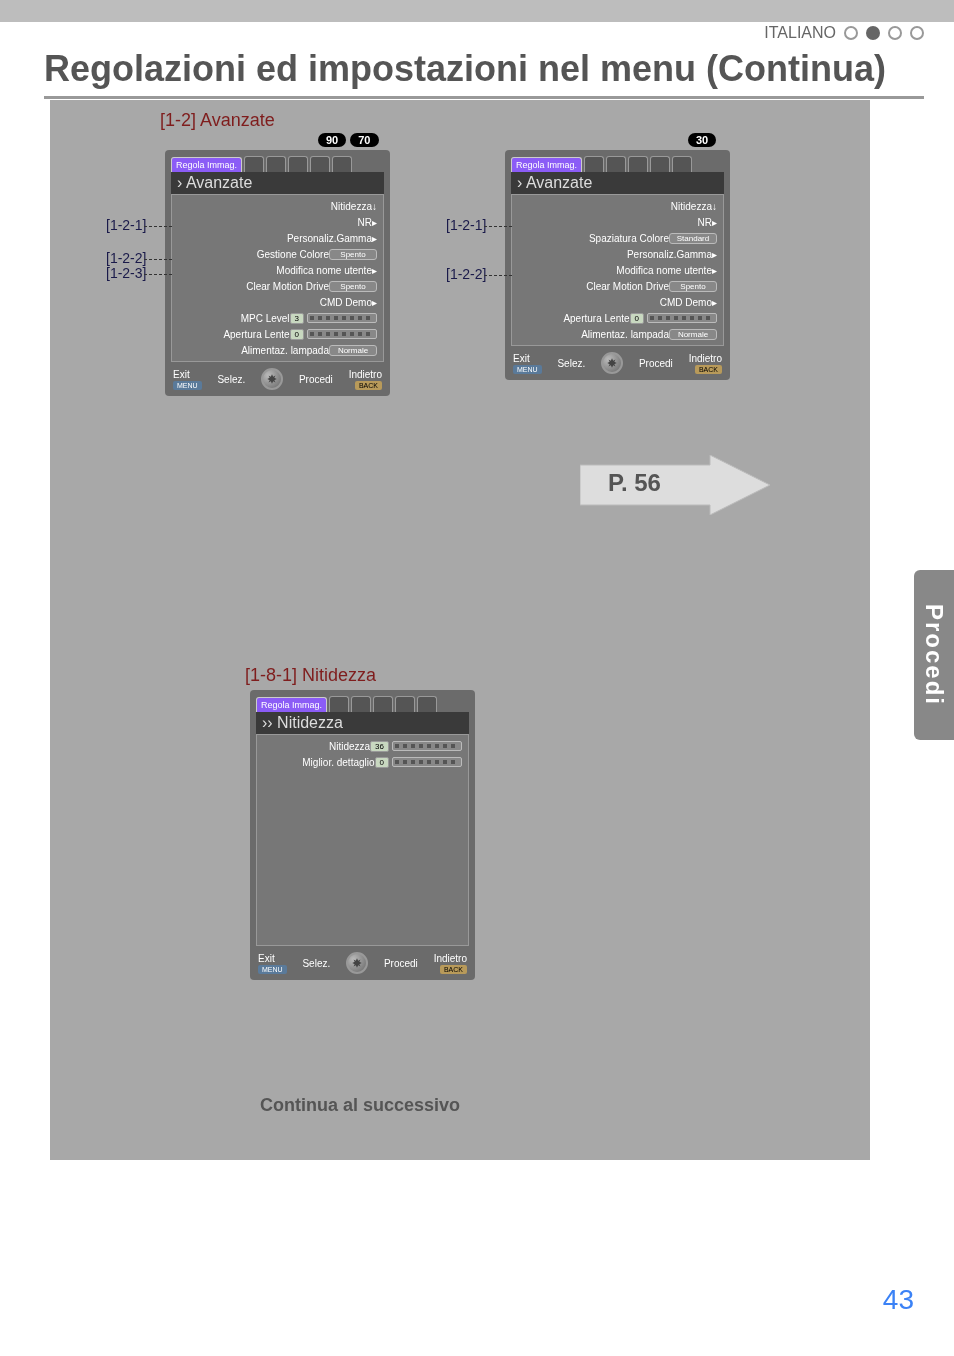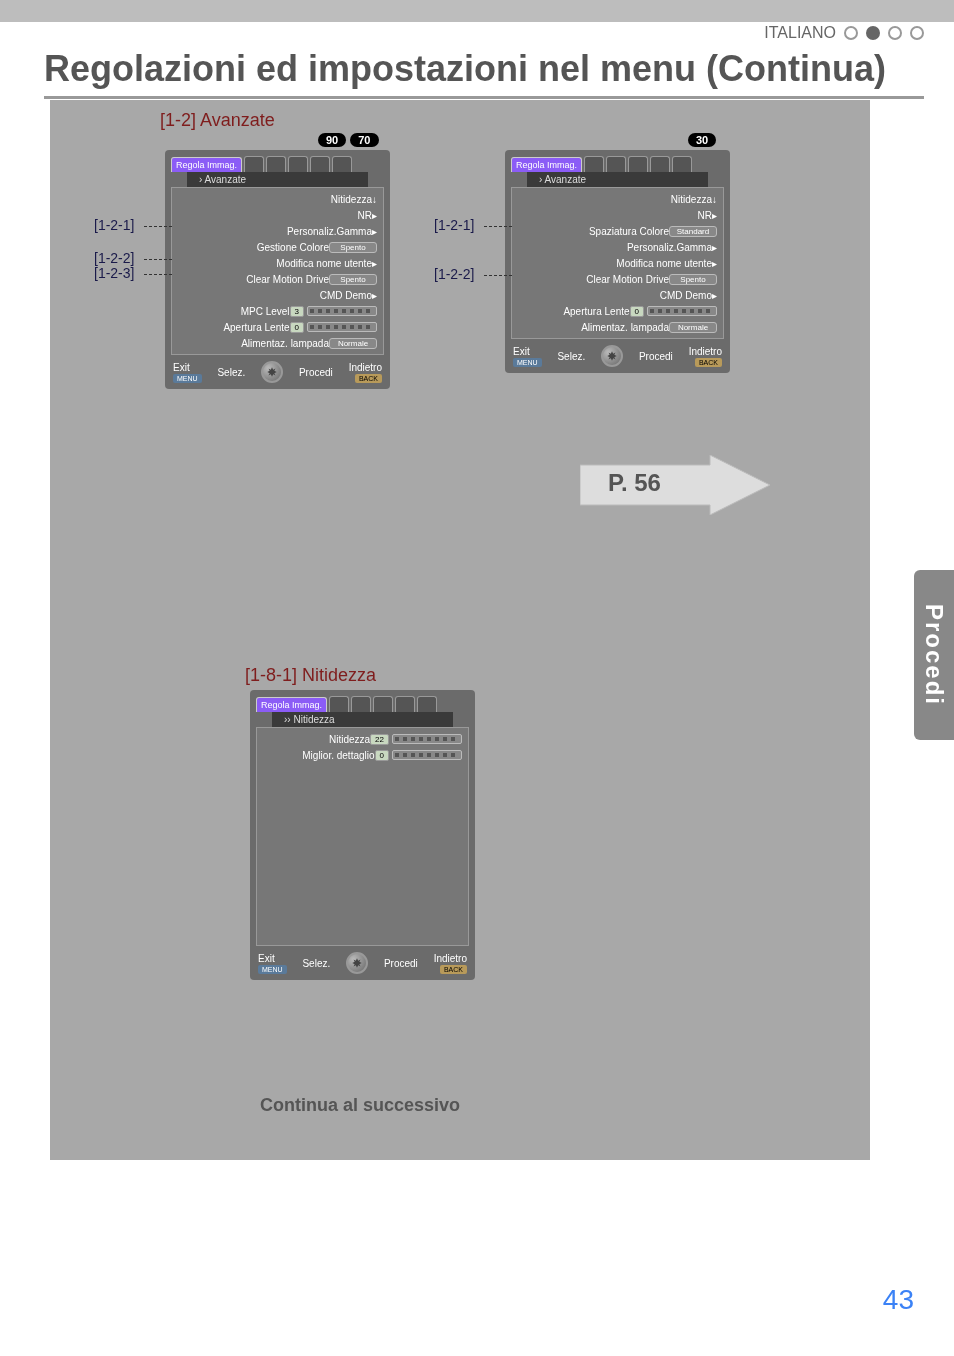--- a/index.html
+++ b/index.html
@@ -118,23 +118,23 @@
   .tabicon {
     width:20px; height:16px;
     background:#555;
     border:1px solid #999;
     border-bottom:none;
     border-radius:3px 3px 0 0;
   }
   .crumb {
     background:#3a3a3a;
     color:#ddd;
-    font-size:10px;
-    padding:2px 12px;
-    margin:0 22px;
+    font-size:16px;
+    padding:2px 6px;
+    margin:0 6px;
   }
   .menu-body {
     background:#777;
     margin:0 6px 4px 6px;
     border:1px solid #999;
     padding:3px 6px;
   }
   .row {
     display:flex;
     justify-content:flex-end;
@@ -189,20 +189,21 @@
     background: radial-gradient(circle at 30% 30%, #bbb, #666);
     border:2px solid #999;
     display:flex;align-items:center;justify-content:center;
   }
   .okcircle svg { width:14px;height:14px; }
   .callout {
     position:absolute;
     color:#1a1a4a;
     font-size:14px;
     text-align:left;
+    margin-left:12px;
   }
   .callout-line {
     position:absolute;
     border-top:1px dashed #333;
   }
   .big-arrow {
     position:absolute;
     width:190px;
     height:60px;
   }
@@ -416,21 +417,21 @@
       <div class="tabicon"></div>
       <div class="tabicon"></div>
       <div class="tabicon"></div>
       <div class="tabicon"></div>
     </div>
     <div class="crumb">›› Nitidezza</div>
     <div class="menu-body" style="flex:1;">
       <div class="row">
           <span>Nitidezza</span>
           <span style="display:flex;gap:3px;">
-            <span class="valbox">22</span>
+            <span class="valbox">36</span>
             <span class="slider"></span>
           </span>
         </div>
       <div class="row">
           <span>Miglior. dettaglio</span>
           <span style="display:flex;gap:3px;">
             <span class="valbox">0</span>
             <span class="slider"></span>
           </span>
         </div>

